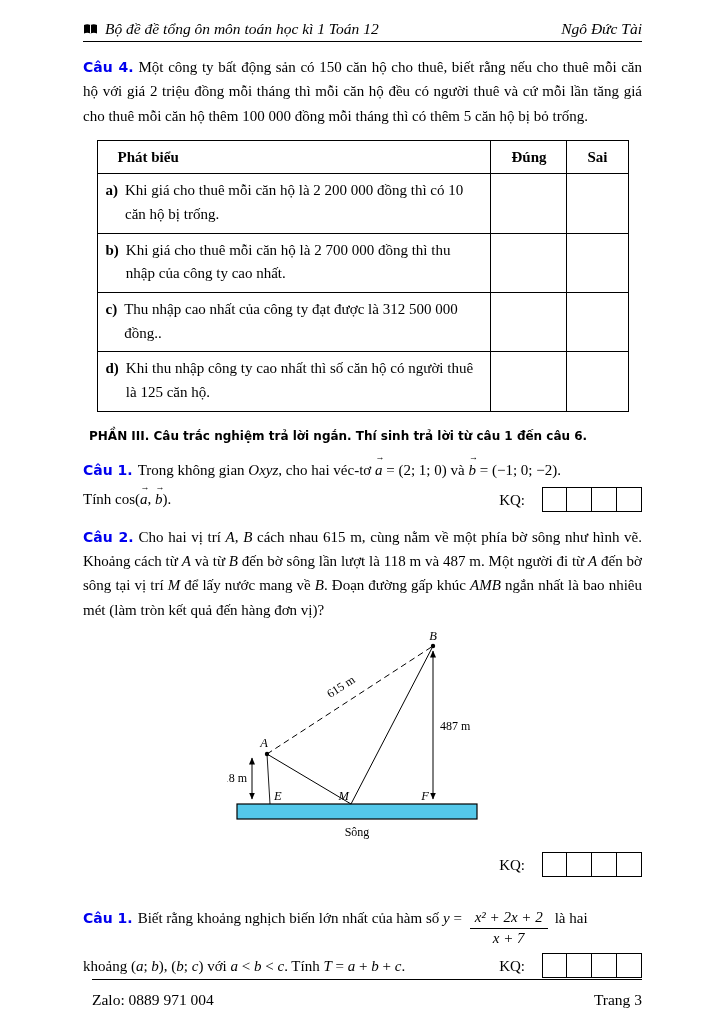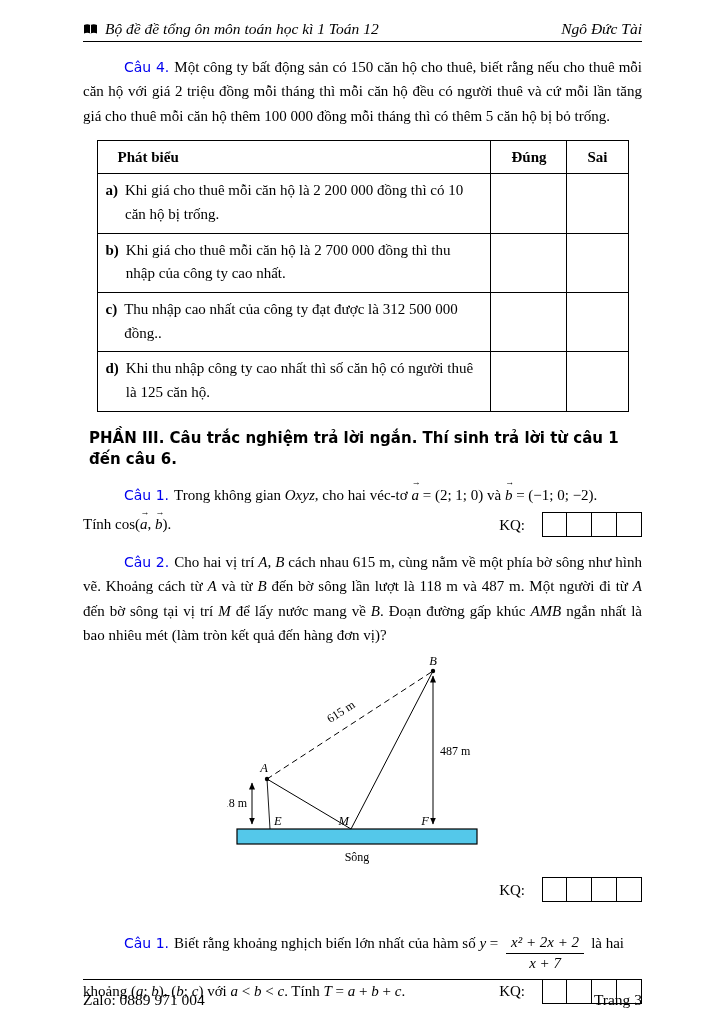--- a/index.html
+++ b/index.html
@@ -13,41 +13,41 @@
 
   .doc-header {
     display:flex; justify-content:space-between; align-items:flex-end;
     font-style:italic; font-size:15.5px;
     border-bottom:1.6px solid #000; padding-bottom:0;
   }
   .doc-header .left { display:flex; align-items:center; gap:7px; }
   .book-icon { flex:0 0 auto; margin-bottom:-1px; }
 
   .q-label {
-    font-family:"DejaVu Sans", sans-serif; font-weight:normal;
-    color:#0000EE; font-size:14px; margin-right:5px;margin-left:41px;
+    font-family:"DejaVu Sans", sans-serif; font-weight:bold;
+    color:#0000EE; font-size:14px; margin-right:5px;
   }
   p.para { text-align:justify; margin:13px 0 0 0; }
   .mi { font-style:italic; }
   .vec { font-style:italic; position:relative; display:inline-block; }
   .vec::before {
     content:"→"; position:absolute; top:-0.5em; left:0.05em;
     font-size:0.6em; font-style:normal; line-height:1;
   }
 
   table.statement { border-collapse:collapse; margin:12px auto 0 auto; width:532px; }
   table.statement th, table.statement td { border:1px solid #000; }
   table.statement th { font-weight:bold; padding:4px 20px; text-align:left; }
   td.main { padding:5px 8px 6px 8px; }
   .row-flex { display:flex; gap:7px; line-height:1.58; }
   .row-label { font-weight:bold; white-space:nowrap; }
 
   .phan-heading {
     font-family:"DejaVu Sans", sans-serif; font-weight:bold;
-    font-size:15px; margin:16px 0 0 6px; line-height:1.4;
+    font-size:12px; margin:16px 0 0 6px; line-height:1.4;
   }
 
   .line-flex { display:flex; justify-content:space-between; align-items:center; margin-top:5px; }
   .kq-right { display:flex; justify-content:flex-end; margin-top:8px; }
   .kq { display:flex; align-items:flex-end; gap:17px; }
   .kq-cells { display:flex; }
   .kq-cell { width:25px; height:25px; border:1px solid #000; background:#fff; }
   .kq-cell + .kq-cell { border-left:none; }
 
   .frac {
@@ -56,21 +56,21 @@
   }
   .frac .num { display:block; border-bottom:1px solid #000; padding:0 5px 1px 5px;margin-top:20px; }
   .frac .den { display:block; padding-top:1px; }
   .after-frac { margin-left:3px; }
 
   .figure-wrap { display:flex; justify-content:center; margin:8px 0 2px 0; }
   .fig-label-it { font-family:"Liberation Serif", serif; font-style:italic; font-size:12.5px; }
   .fig-label-rm { font-family:"Liberation Serif", serif; font-size:12px; }
 
   .doc-footer {
-    position:absolute; left:83px; right:83px; bottom:12px;
+    position:absolute; left:92px; right:83px; bottom:12px;
     display:flex; justify-content:space-between;
     border-top:1.6px solid #000; padding-top:7px; font-size:15.5px;
   }
 </style>
 </head>
 <body>
 
 <div class="content">
 
   <div class="doc-header">

